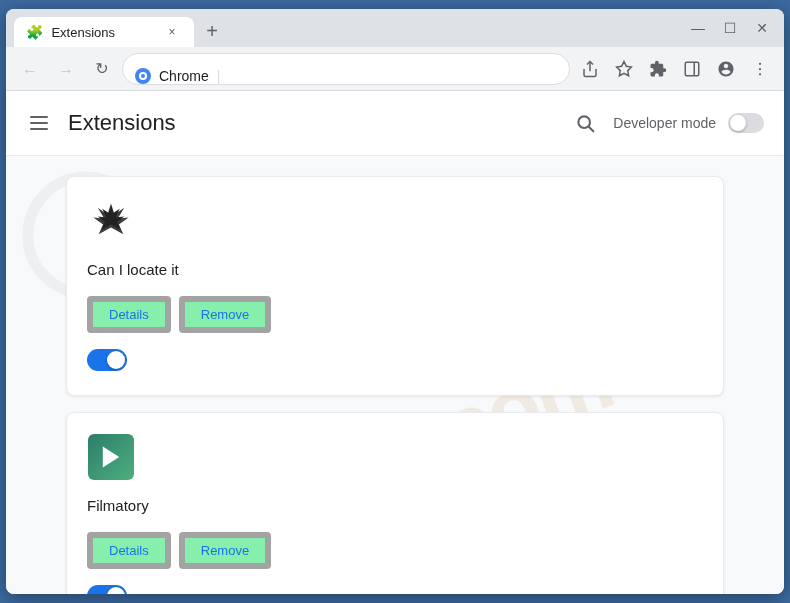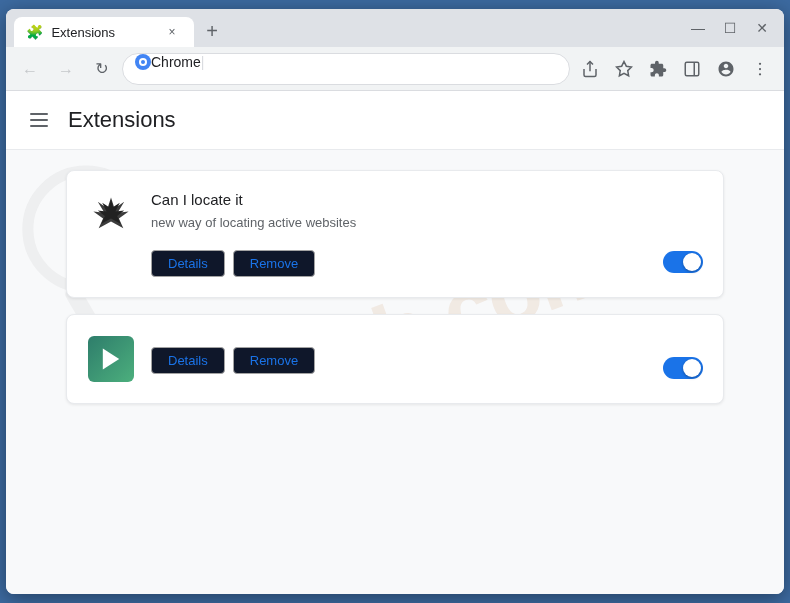--- a/index.html
+++ b/index.html
@@ -129,23 +129,23 @@
       background: transparent;
     }
     .nav-btn.disabled { color: #c5c7ca; cursor: default; }
     .address-bar {
       flex: 1;
       background: #fff;
       border: 1px solid #dadce0;
       border-radius: 20px;
       height: 32px;
       display: flex;
-      align-items: flex-start;
+      align-items: flex-end;
       padding: 0 12px;
-      gap: 0;
+      gap: 8px;
       font-size: 14px;
       color: #202124;
     }
     .address-favicon {
       width: 16px;
       height: 16px;
       border-radius: 50%;
       background: #4285f4;
       display: flex;
       align-items: center;
@@ -270,20 +270,21 @@
       background: #fff;
       border-radius: 8px;
       border: 1px solid #e8eaed;
       padding: 20px;
       display: flex;
       align-items: flex-start;
       gap: 16px;
       box-shadow: 0 1px 3px rgba(0,0,0,0.08);
       position: relative;
       z-index: 1;
+      flex-direction: column;
     }
     .ext-icon {
       width: 48px;
       height: 48px;
       flex-shrink: 0;
       display: flex;
       align-items: center;
       justify-content: center;
       border-radius: 4px;
       overflow: hidden;
@@ -304,23 +305,23 @@
       color: #5f6368;
       line-height: 1.4;
     }
     .ext-actions {
       display: flex;
       gap: 8px;
       margin-top: 12px;
     }
     .ext-btn {
       padding: 5px 16px;
-      border: 1px solid #a3a3a3;
+      border: 6px solid #a3a3a3;
       border-radius: 4px;
-      background: #0f172a;
+      background: #86efac;
       font-size: 13px;
       color: #1a73e8;
       cursor: pointer;
       font-weight: 500;
     }
     .ext-toggle-area {
       display: flex;
       align-items: flex-end;
       align-self: stretch;
       padding-bottom: 4px;
@@ -452,20 +453,30 @@
 
     <div class="ext-header">
       <div class="ext-header-left">
         <div class="hamburger">
           <span></span>
             <span></span>
             <span></span>
         </div>
         <h1 class="ext-title">Extensions</h1>
       </div>
+      <div class="ext-header-right">
+        <div class="search-icon-header">
+          <svg width="20" height="20" viewBox="0 0 24 24" fill="none" stroke="#5f6368" stroke-width="2.5" stroke-linecap="round">
+            <circle cx="11" cy="11" r="7"></circle>
+            <line x1="16.5" y1="16.5" x2="22" y2="22"></line>
+          </svg>
+        </div>
+        <span class="dev-mode-label">Developer mode</span>
+        <div class="toggle-switch"></div>
+      </div>
     </div>
 
     <div class="ext-list">
 
       <div class="watermark">
         <div style="position:absolute; top:10px; left:10px; opacity:0.12;">
           <svg width="140" height="180" viewBox="0 0 100 130" fill="#aaa">
             <ellipse cx="50" cy="50" rx="42" ry="42" fill="none" stroke="#aaa" stroke-width="8"></ellipse>
             <rect x="38" y="88" width="12" height="40" rx="4" fill="#aaa" transform="rotate(-30 50 100)"></rect>
           </svg>
@@ -476,40 +487,40 @@
       <div class="ext-card">
         <div class="ext-icon locate-icon">
           <svg width="46" height="46" viewBox="0 0 100 100" fill="none">
 
             <polygon points="50,10 58,35 80,20 65,45 90,42 68,58 78,80 50,65 22,80 32,58 10,42 35,45 20,20 42,35" fill="#1a1a1a" opacity="0.85"></polygon>
             <polygon points="50,15 55,32 70,22 60,42 80,40 64,52 72,70 50,58 28,70 36,52 20,40 40,42 30,22 45,32" fill="#222"></polygon>
           </svg>
         </div>
         <div class="ext-info">
           <div class="ext-name">Can I locate it</div>
-          <div class="ext-desc">new way of locating active websites</div>
           <div class="ext-actions">
             <button class="ext-btn">Details</button>
             <button class="ext-btn">Remove</button>
           </div>
         </div>
         <div class="ext-toggle-area">
           <div class="toggle-blue"></div>
         </div>
       </div>
 
       <div class="ext-card">
         <div class="ext-icon">
           <div class="filmatory-icon">
             <svg width="28" height="28" viewBox="0 0 24 24" fill="white">
               <polygon points="5,3 19,12 5,21" fill="white"></polygon>
             </svg>
           </div>
         </div>
         <div class="ext-info">
+          <div class="ext-name">Filmatory</div>
           <div class="ext-actions">
             <button class="ext-btn">Details</button>
             <button class="ext-btn">Remove</button>
           </div>
         </div>
         <div class="ext-toggle-area">
           <div class="toggle-blue"></div>
         </div>
       </div>
     </div>

